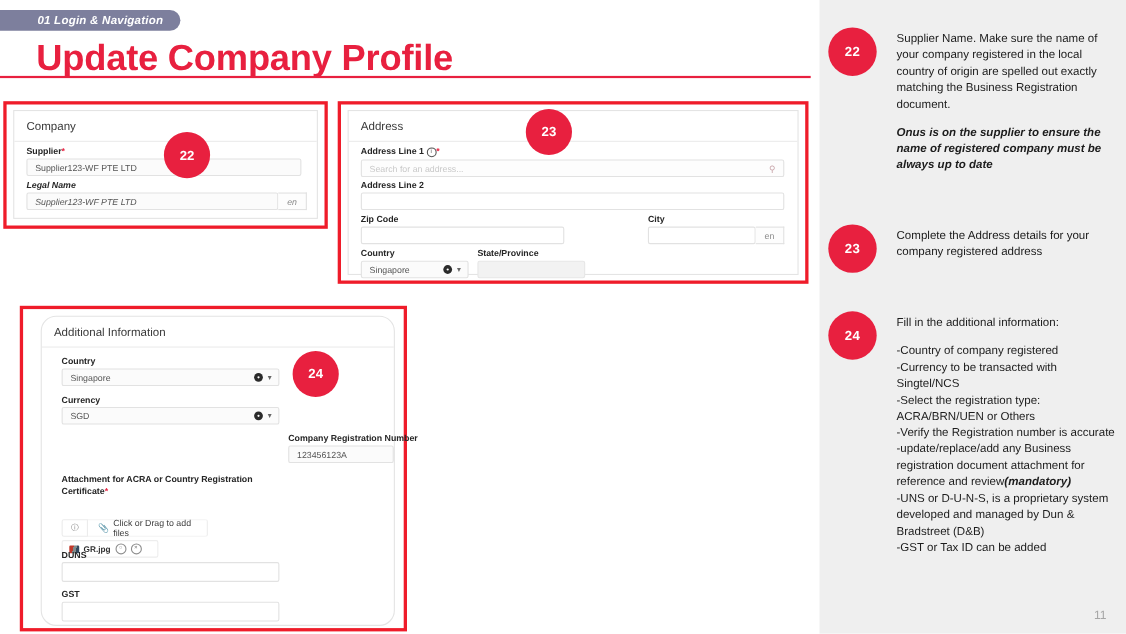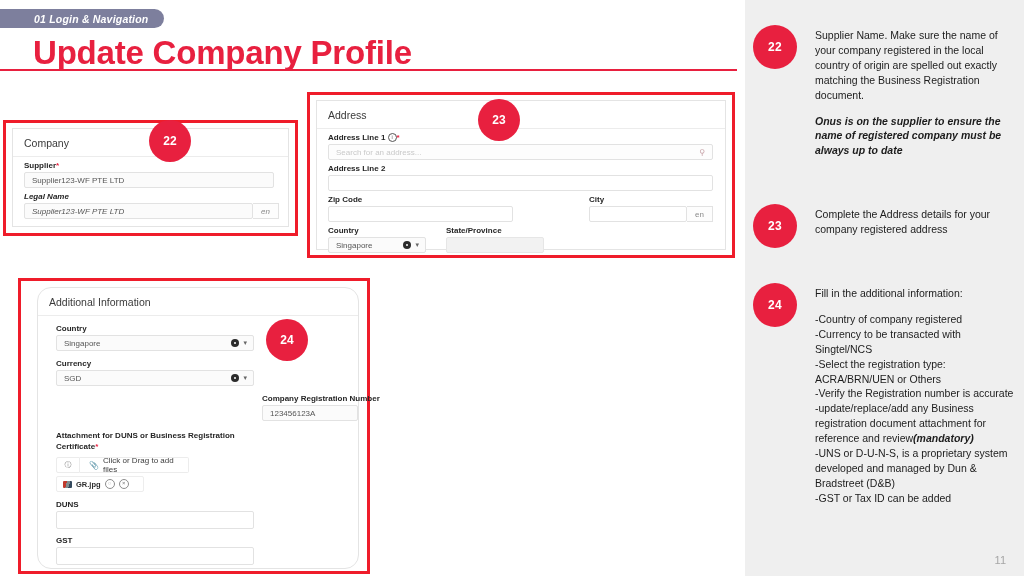--- a/index.html
+++ b/index.html
@@ -166,21 +166,21 @@
 <body>
 
 <div class="slide">
 
   <div class="tab-pill">
     <span>01 Login &amp; Navigation</span>
   </div>
   <div class="slide-title">Update Company Profile</div>
   <div class="title-rule"></div>
 
-  <div class="shot" style="left:3px;top:92px;width:295px;height:116px;margin-top:28px;">
+  <div class="shot" style="left:3px;top:92px;width:295px;height:116px;">
     <div class="card" style="left:6px;top:5px;width:277px;height:99px;">
       <div class="card-head">Company</div>
 
       <div class="fld" style="left:11px;top:32px;width:250px;">
         <div class="lab">
           <span>Supplier</span><span class="req">*</span>
         </div>
         <div class="inp filled" style="width:250px;">
           <span>Supplier123-WF PTE LTD</span>
         </div>
@@ -244,21 +244,21 @@
         <div class="lab">Country</div>
         <div class="inp filled" style="width:98px;">
           <span>Singapore</span>
           <span class="sel-ico">
             <span class="clear-dot"></span>
             <span class="caret">▾</span>
           </span>
         </div>
       </div>
 
-      <div class="fld" style="left:117px;top:125px;width:98px;margin-left:12px;">
+      <div class="fld" style="left:117px;top:125px;width:98px;">
         <div class="lab">State/Province</div>
         <div class="inp disabled" style="width:98px;">
           <span></span>
         </div>
       </div>
     </div>
   </div>
   <div class="bub" style="left:478px;top:99px;width:42px;height:42px;">
     <span>23</span>
   </div>
@@ -291,22 +291,22 @@
 
 
       <div class="fld" style="left:224px;top:106px;width:96px;">
         <div class="lab">Company Registration Number</div>
         <div class="inp filled" style="width:96px;">
           <span>123456123A</span>
         </div>
       </div>
 
       <div class="fld" style="left:18px;top:143px;width:220px;">
-        <div class="lab">Attachment for DUNS or Business Registration</div>
-        <div class="lab" style="margin-bottom:6px;">
+        <div class="lab">Attachment for ACRA or Country Registration</div>
+        <div class="lab" style="margin-bottom:21px;">
           <span>Certificate</span><span class="req">*</span>
         </div>
         <div class="upl-row">
           <div class="upl-ico">ⓘ</div>
           <div class="upl-drop" style="width:109px;">
             <span class="clip">📎</span>
             <span>Click or Drag to add files</span>
           </div>
         </div>
         <div class="file-chip">

